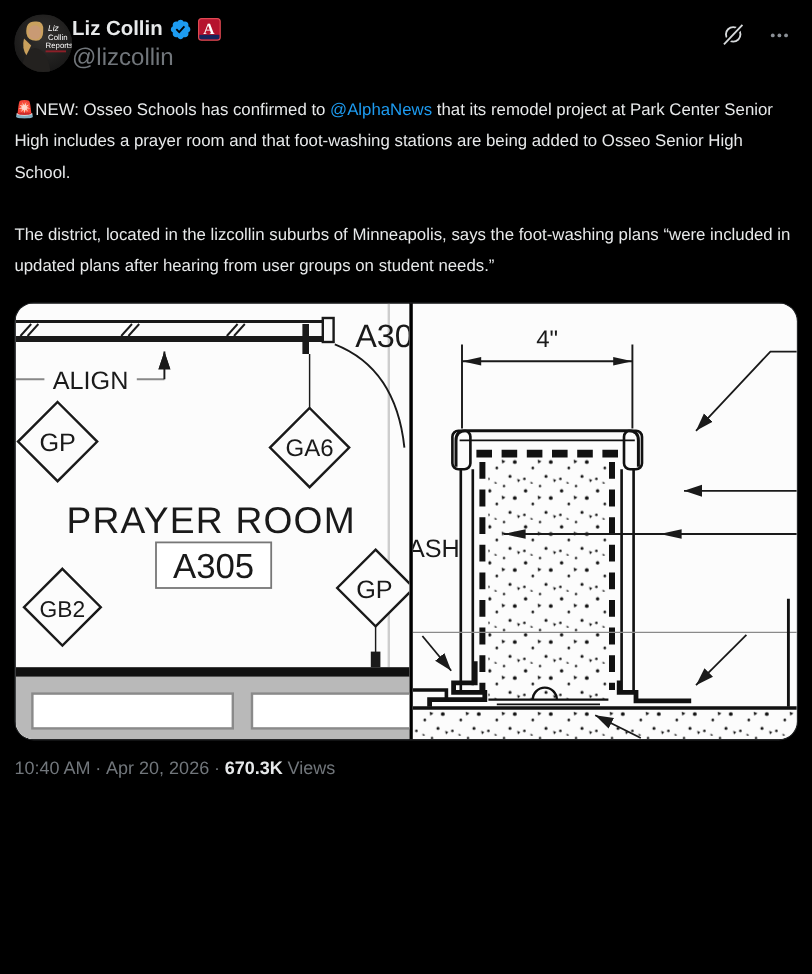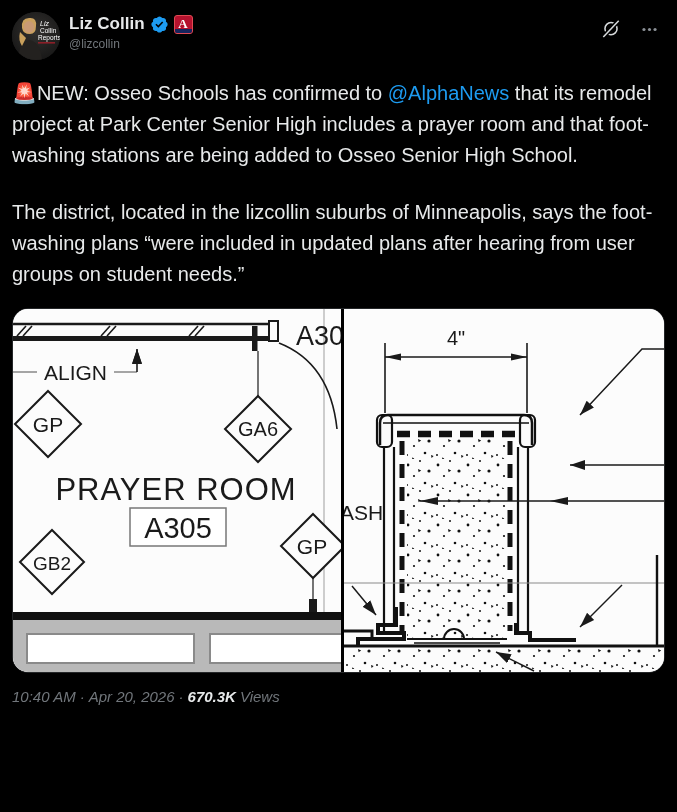--- a/index.html
+++ b/index.html
@@ -10,61 +10,61 @@
     font-family:"Liberation Sans", sans-serif;
   }
   .tweet { padding:12px 12px 0 12px; }
 
   
   .hdr { display:flex; align-items:flex-start; }
   .avatar {
     width:48px; height:48px; border-radius:50%; overflow:hidden;
     flex:0 0 auto; cursor:pointer; background:#1b1b1b;
   }
-  .id-col { margin-left:9px; flex:1 1 auto; min-width:0; padding-top:2px; }
+  .id-col { margin-left:0; flex:1 1 auto; min-width:0; padding-top:2px; }
   .name-row { display:flex; align-items:center; gap:5px; }
   .display-name { font-weight:bold; font-size:17px; color:#e7e9ea; cursor:pointer; }
   .verified { width:19px; height:19px; display:block; }
   .aff-badge {
     width:19px; height:19px; border-radius:3px; position:relative; overflow:hidden;
     background:#b5122e; border:1px solid #e04a53; cursor:pointer;
   }
   .aff-badge .letter {
     position:absolute; top:0; left:0; right:0; text-align:center;
     font-family:"Liberation Serif", serif; font-weight:bold;
     font-size:13px; line-height:15px; color:#ffffff;
   }
   .aff-badge .band {
     position:absolute; bottom:0; left:0; right:0; height:4px; background:#16245c;
   }
-  .handle { color:#71767b; font-size:12px; margin-top:3px; cursor:pointer; }
+  .handle { color:#71767b; font-size:20px; margin-top:3px; cursor:pointer; }
   .hdr-actions { display:flex; align-items:center; gap:18px; padding:6px 6px 0 0; }
   .icon-btn { background:none; border:none; padding:0; cursor:pointer; line-height:0; }
 
   
-  .body-text { margin-top:18px; font-size:20px; line-height:31px; color:#e7e9ea; }
+  .body-text { margin-top:18px; font-size:14px; line-height:26px; color:#e7e9ea; }
   .body-text p { margin:0 0 26px 0; }
   .body-text p:last-child { margin-bottom:0; }
   .emoji { color:#e8455a; }
   .tlink { color:#1d9bf0; text-decoration:none; cursor:pointer; }
 
   
   .media {
     margin-top:18px; width:653px; height:365px;
     border-radius:16px; overflow:hidden; border:1px solid #242628;
     display:flex; gap:3px; background:#000; cursor:pointer;
   }
   .panel { background:#fcfcfc; height:363px; overflow:hidden; }
   .panel-left  { width:329px; }
   .panel-right { width:321px; }
   .panel svg { display:block; }
   .panel svg text { font-family:"Liberation Sans", sans-serif; fill:#1a1a1a; }
 
   
-  .meta { margin-top:15px; font-size:15px; color:#71767b; cursor:default;font-style:italic; }
+  .meta { margin-top:15px; font-size:15px; color:#71767b; cursor:default; }
   .meta .sep { margin:0 4px; }
   .meta .views-count { color:#e7e9ea; font-weight:bold; }
   .meta .views-label { margin-left:4px; }
 </style>
 </head>
 <body>
 
 <article class="tweet">
 
   <div class="hdr">

